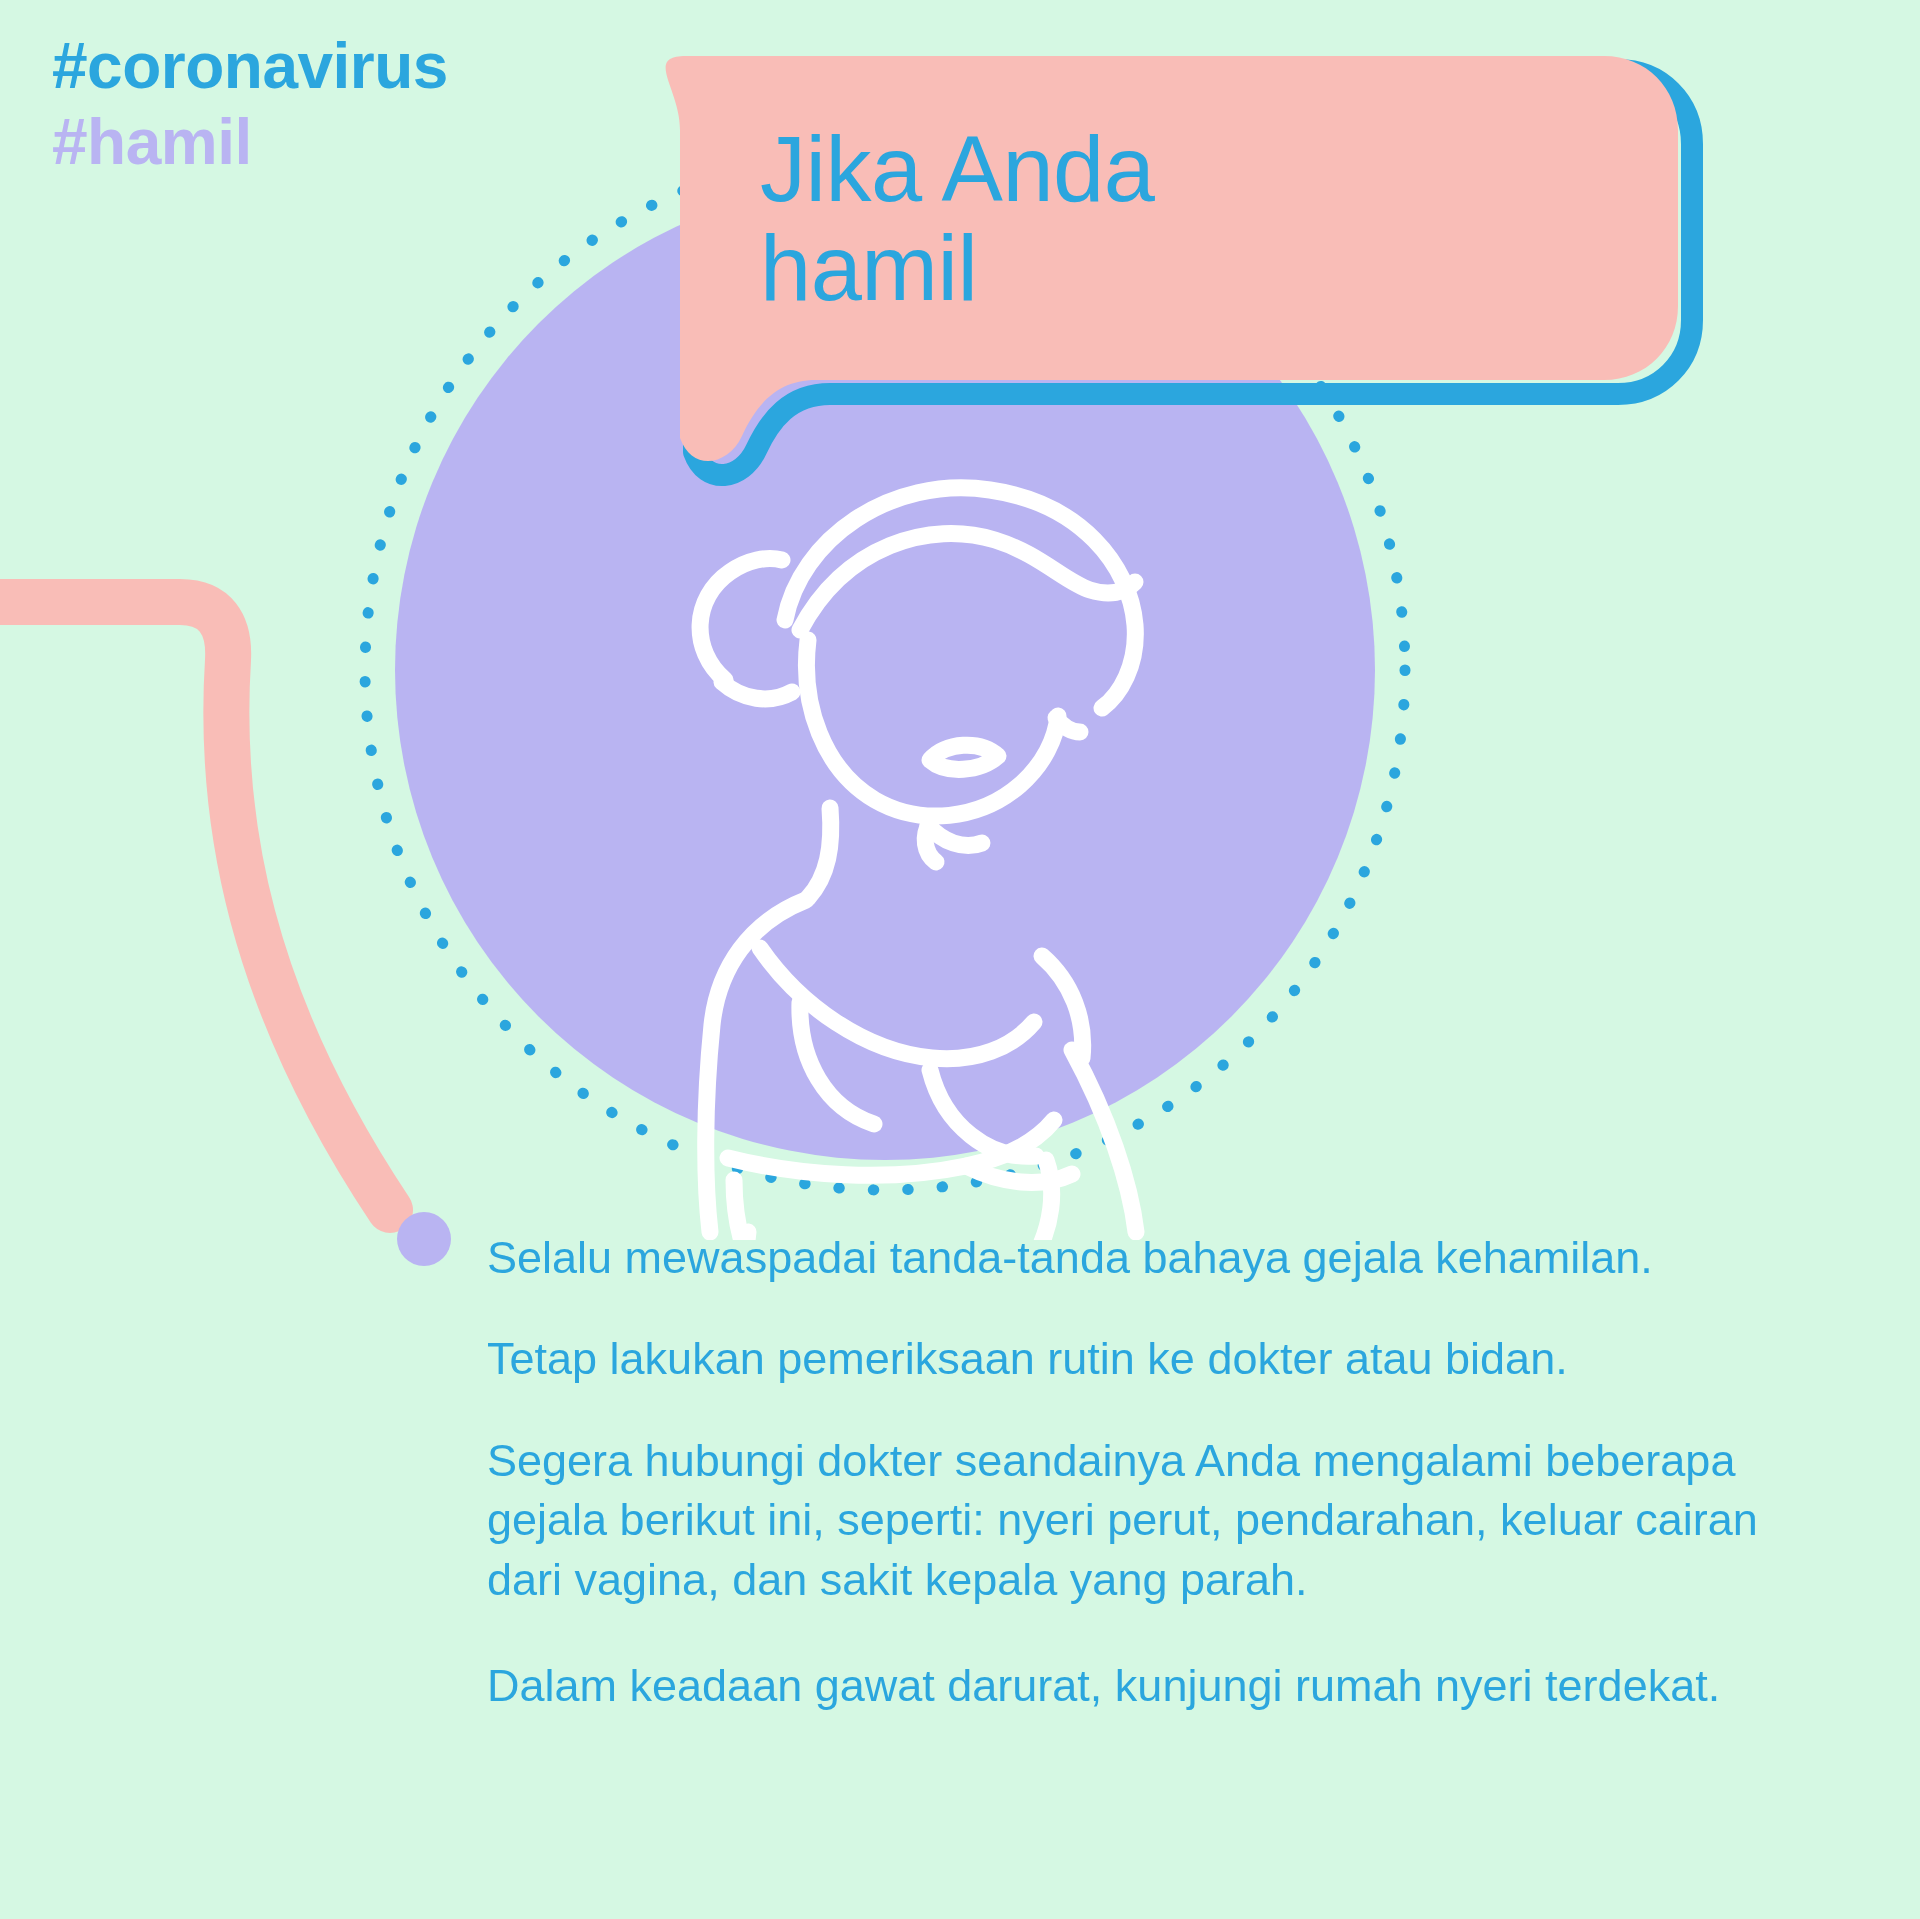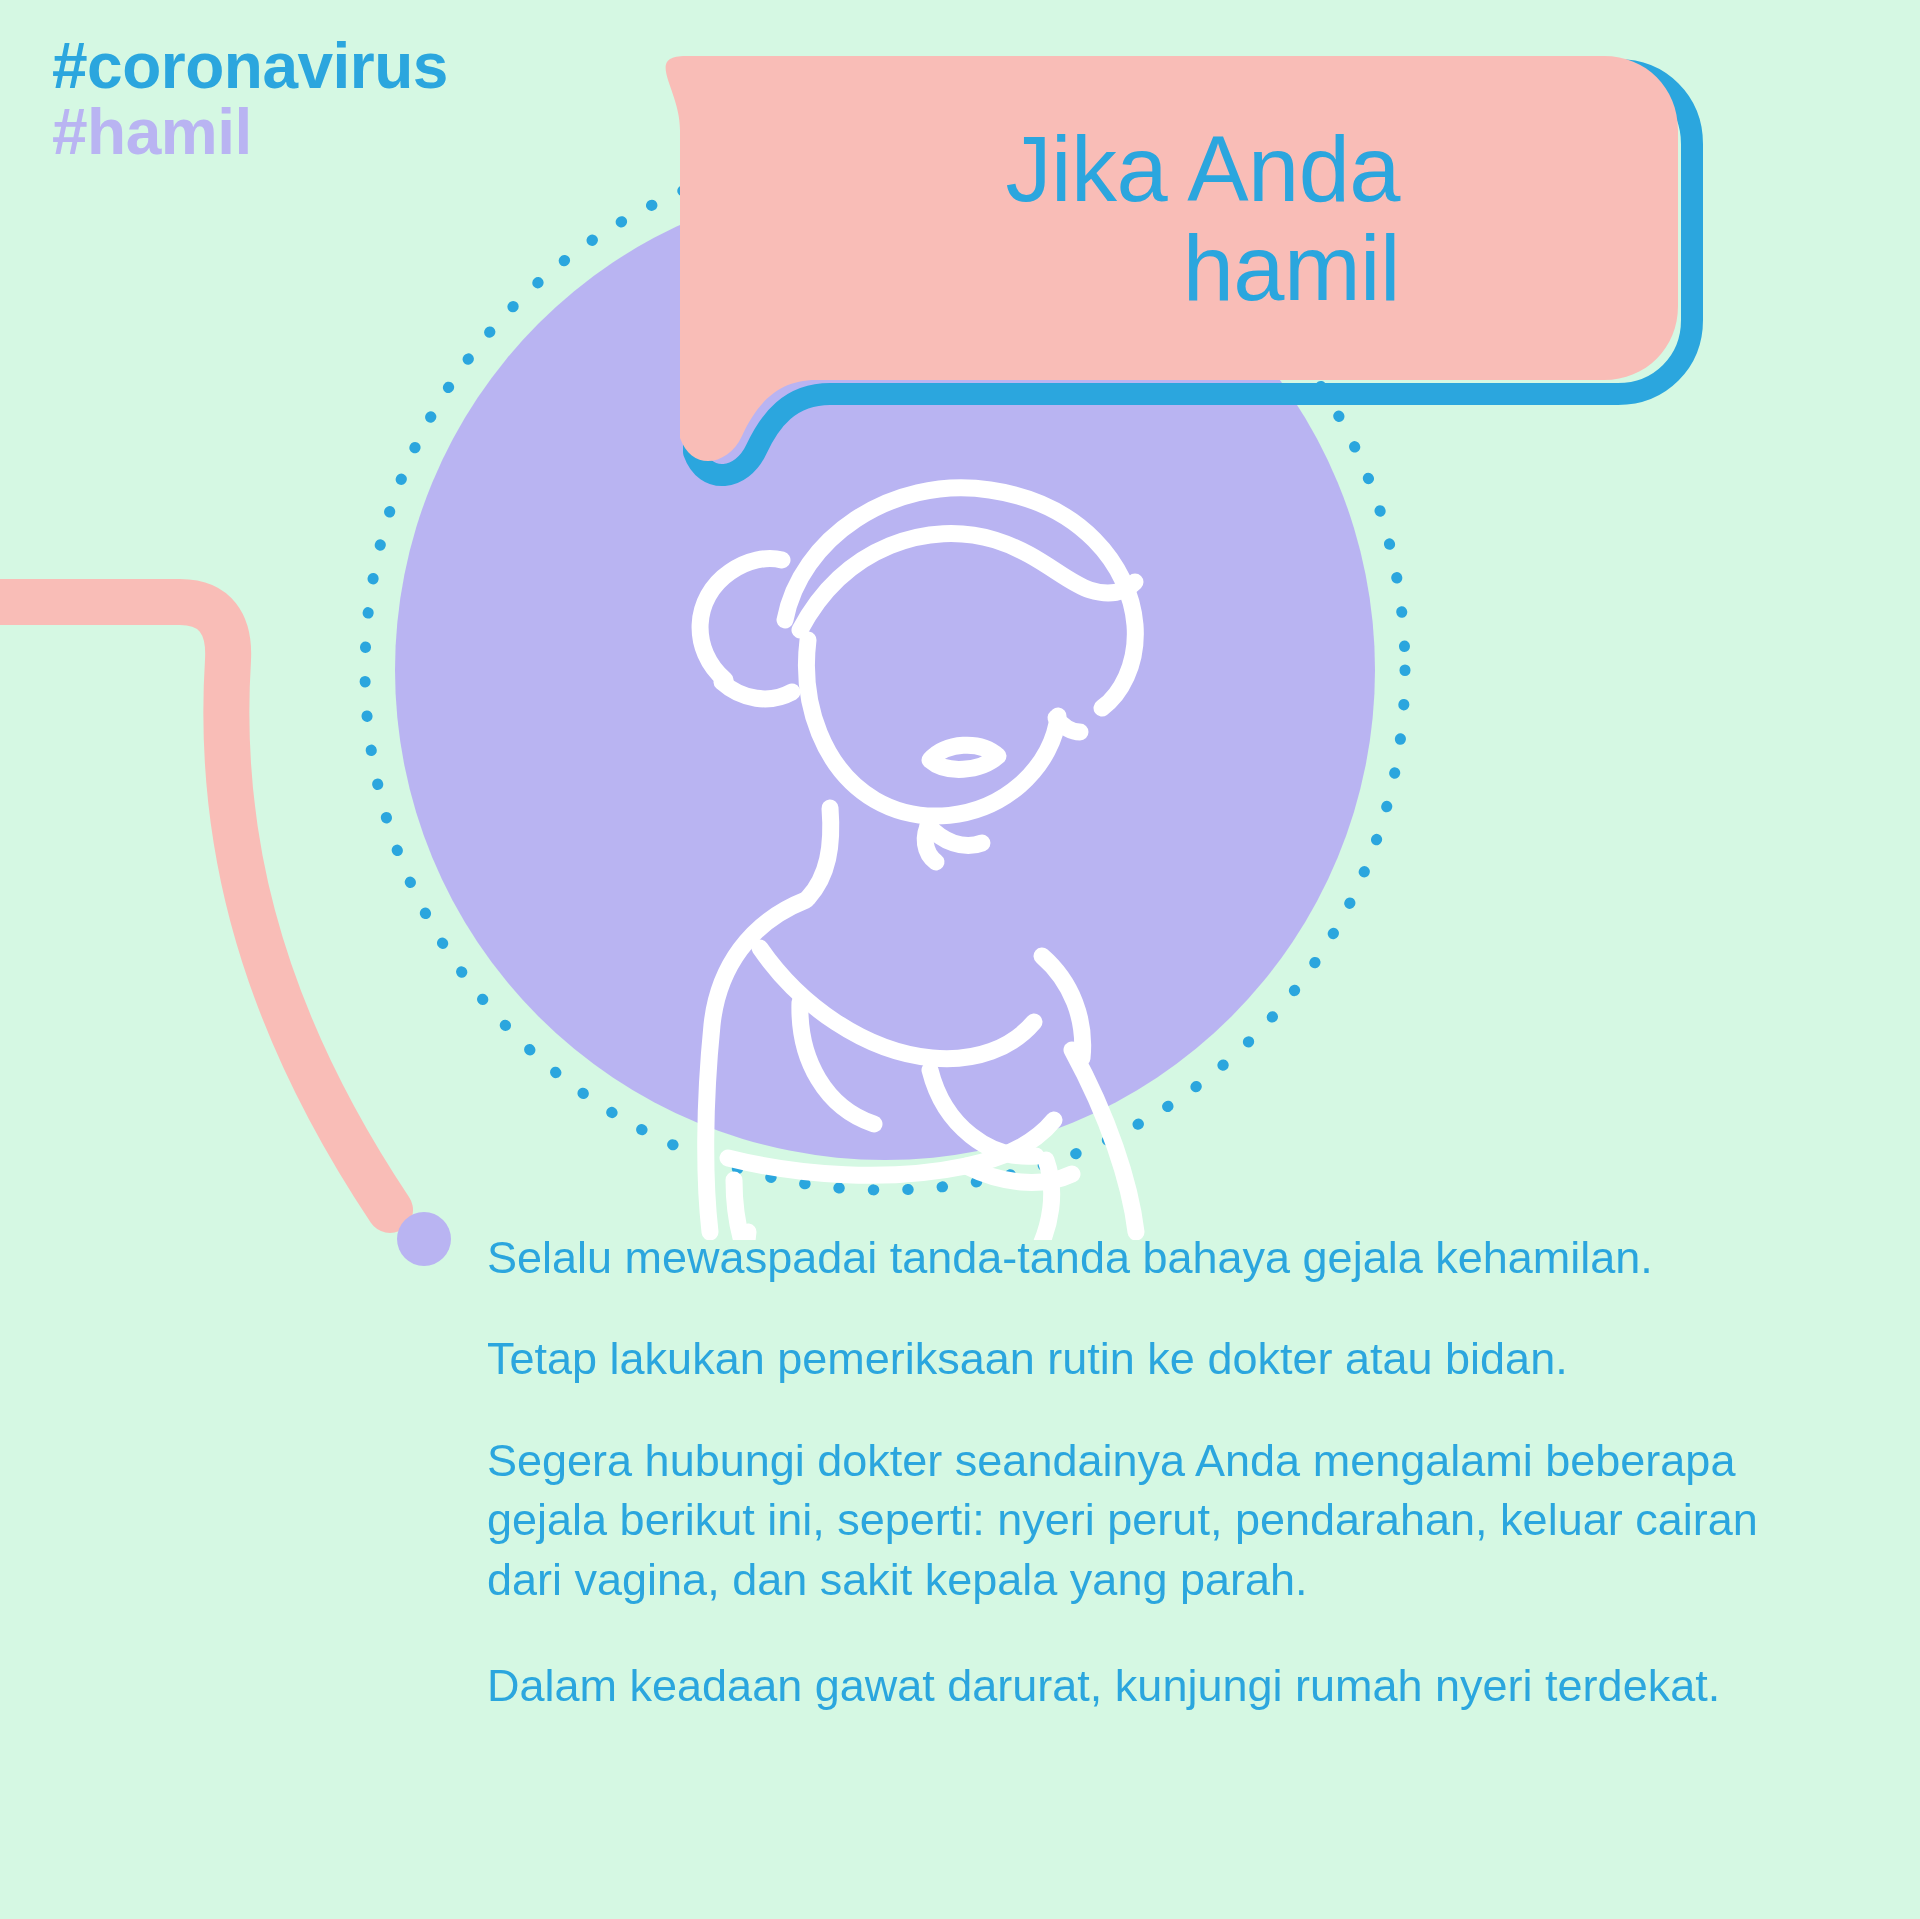--- a/index.html
+++ b/index.html
@@ -13,29 +13,29 @@
   #stage{position:absolute;inset:0;width:1920px;height:1919px;}
 
   
   .tags{
     position:absolute; left:52px; top:34px;
     font-size:64px; line-height:1.03;
     letter-spacing:-0.5px;
     font-weight:700;
   }
   .tag1,.tag2{color:#2ba6de;}
-  .tag3{color:#b9b4f2;}
+  .tag3{color:#b9b4f2;margin-top:10px;}
 
   
   .bubble-wrap{position:absolute;left:0;top:0;width:1920px;height:520px;}
   .bubble-title{
     position:absolute;
     left:760px; top:120px;
     width:640px;
-    text-align:right;
+    text-align:left;
     color:#2ba6de;
     font-size:92px;
     line-height:1.08;
     letter-spacing:-0.5px;
     pointer-events:none;
   }
 
   
   .art{position:absolute;left:330px;top:120px;width:1130px;height:1120px;}
 

